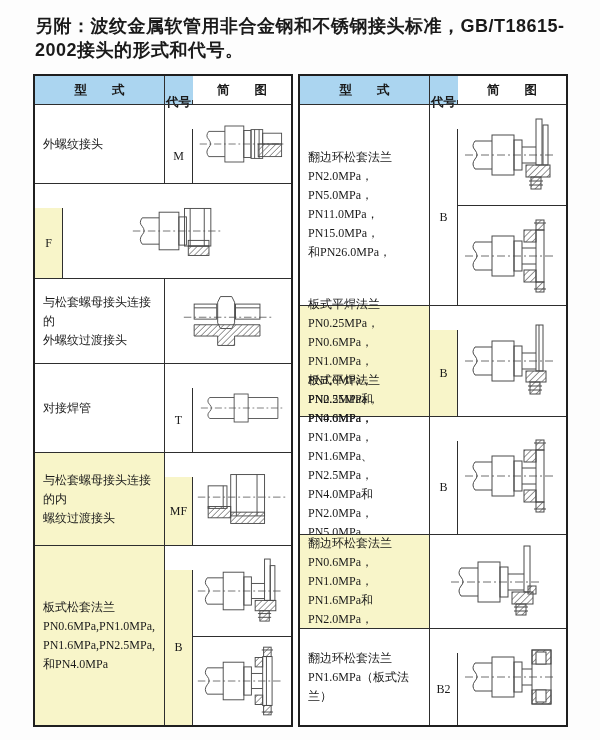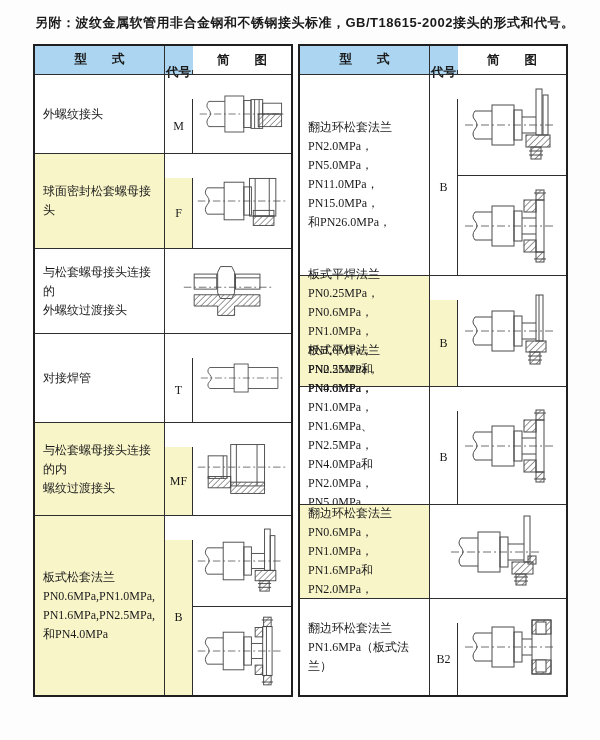--- a/index.html
+++ b/index.html
@@ -5,21 +5,21 @@
   html,body{margin:0;padding:0;}
   body{
     width:600px;height:740px;
     background:#fdfdfd;
     font-family:"Liberation Sans",sans-serif;
     color:#1a1a1a;
     overflow:hidden;
   }
   .title{
     margin:14px 0 12px 35px;
-    font-size:13px;
+    font-size:18px;
     font-weight:bold;
     letter-spacing:0.5px;
   }
   .tables{
     display:flex;
     margin:10px 0 0 33px;
     gap:5px;
   }
   .tbl{
     border:2px solid #1f1f1f;
@@ -30,21 +30,21 @@
   .tbl-left{width:260px;}
   .tbl-right{width:270px;}
   .tr{display:flex;border-top:1px solid #2e2e2e;box-sizing:border-box;}
   .tr:first-child{border-top:none;}
   .th-row{background:#abd5f0;}
   .td{box-sizing:border-box;border-right:1px solid #2e2e2e;display:flex;align-items:center;}
   .td:last-child{border-right:none;}
   .td-type{width:130px;padding:4px 4px 4px 8px;font-family:"Liberation Serif",serif;font-size:12px;line-height:19px;white-space:pre-line;}
   .td-code{width:28px;justify-content:center;font-family:"Liberation Serif",serif;font-size:12px;margin-top:24px;}
   .td-diag{flex:1;flex-direction:column;justify-content:center;background:#fff;padding:0;}
-  .th-row .td{justify-content:center;padding:0;font-family:Liberation Mono, monospace;font-size:12.5px;font-weight:bold;}
+  .th-row .td{justify-content:center;padding:0;font-family:Liberation Sans, sans-serif;font-size:12.5px;font-weight:bold;}
   .hl .td-type,.hl .td-code{background:#f8f5c9;}
   .sub{width:100%;display:flex;align-items:center;justify-content:center;box-sizing:border-box;}
   .sub + .sub{border-top:1px solid #2e2e2e;}
   .diag{display:block;}
   .diag *{stroke:#4a4a4a;stroke-width:1;}
   .diag .cl{stroke-dasharray:8 3 2 3;stroke-width:0.8;}
   .diagwrap{display:flex;align-items:center;justify-content:center;width:100%;height:100%;}
 </style>
 </head>
 <body>
@@ -85,21 +85,20 @@
           <line x1="64" y1="24" x2="64" y2="56"></line>
               <line x1="69" y1="24" x2="69" y2="56"></line>
           <rect x="73" y="28" width="21" height="12"></rect>
           <rect x="68" y="40" width="26" height="14" fill="url(#hatch)"></rect>
         </svg>
         </div>
       </div>
     </div>
 
     <div class="tr hl" style="height:95px">
-      <div class="td td-type">球面密封松套螺母接头</div>
       <div class="td td-code">F</div>
       <div class="td td-diag">
         <div class="diagwrap">
         <svg class="diag" width="94" height="76" viewBox="0 0 100 80" fill="none">
           <line class="cl" x1="3" y1="40" x2="97" y2="40"></line>
           <path d="M13,26 q-4,5 0,9 q4,5 0,9 q-4,5 0,10"></path>
           <line x1="13" y1="26" x2="31" y2="26"></line>
               <line x1="13" y1="54" x2="31" y2="54"></line>
           <rect x="31" y="20" width="21" height="40"></rect>
           <rect x="52" y="25" width="8" height="30"></rect>

